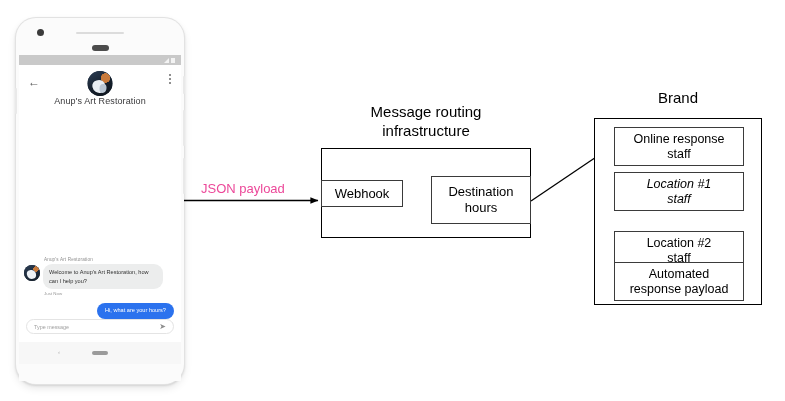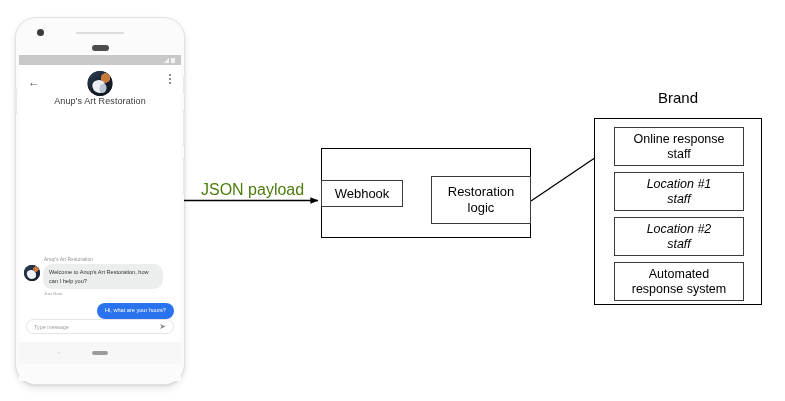--- a/index.html
+++ b/index.html
@@ -355,27 +355,27 @@
     display: flex;
     align-items: center;
     justify-content: center;
     text-align: center;
     font-size: 12.5px;
     line-height: 15px;
     color: #000;
   }
   #brand-item-0 { top: 127px; }
   #brand-item-1 { top: 172px; font-style: italic; }
-  #brand-item-2 { top: 217px; font-style: italic; }
+  #brand-item-2 { top: 231px; }
   #brand-item-3 { top: 262px; }
 
   .arrow-label {
     position: absolute;
-    font-size: 16px;
-    color: #4d7c0f;
+    font-size: 13px;
+    color: #ec4899;
     white-space: nowrap;
   }
   #json-label { left: 201px; top: 181px; }
 
   svg.conn {
     position: absolute;
     left: 0; top: 0;
     width: 785px; height: 401px;
     pointer-events: none;
   }
@@ -458,32 +458,34 @@
     </marker>
   </defs>
   <line x1="184" y1="200.5" x2="318" y2="200.5" stroke="#000" stroke-width="1.3" marker-end="url(#ah)"></line>
   <line x1="403" y1="200.5" x2="428" y2="200.5" stroke="#000" stroke-width="1.3" marker-end="url(#ah)"></line>
   <line x1="531" y1="201" x2="611" y2="147" stroke="#000" stroke-width="1.3" marker-end="url(#ah)"></line>
 </svg>
 
 <div class="arrow-label" id="json-label">JSON payload</div>
 
 <div class="dg-title" id="routing-title">
+  <div>Message routing</div>
+  <div>infrastructure</div>
 </div>
 
 <div class="router-box"></div>
 
 <div class="node" id="webhook-node">
   <span>Webhook</span>
 </div>
 
 <div class="node" id="destination-node">
   <div>
-    <div>Restoration</div>
-    <div>logic</div>
+    <div>Destination</div>
+    <div>hours</div>
   </div>
 </div>
 
 <div class="dg-title" id="brand-title">Brand</div>
 
 <div class="brand-box"></div>
 
 <div class="brand-item" id="brand-item-0">
   <div>
     <div>Online response</div>
@@ -498,15 +500,15 @@
 </div>
 <div class="brand-item" id="brand-item-2">
   <div>
     <div>Location #2</div>
     <div>staff</div>
   </div>
 </div>
 <div class="brand-item" id="brand-item-3">
   <div>
     <div>Automated</div>
-    <div>response system</div>
+    <div>response payload</div>
   </div>
 </div>
 
 </body></html>

